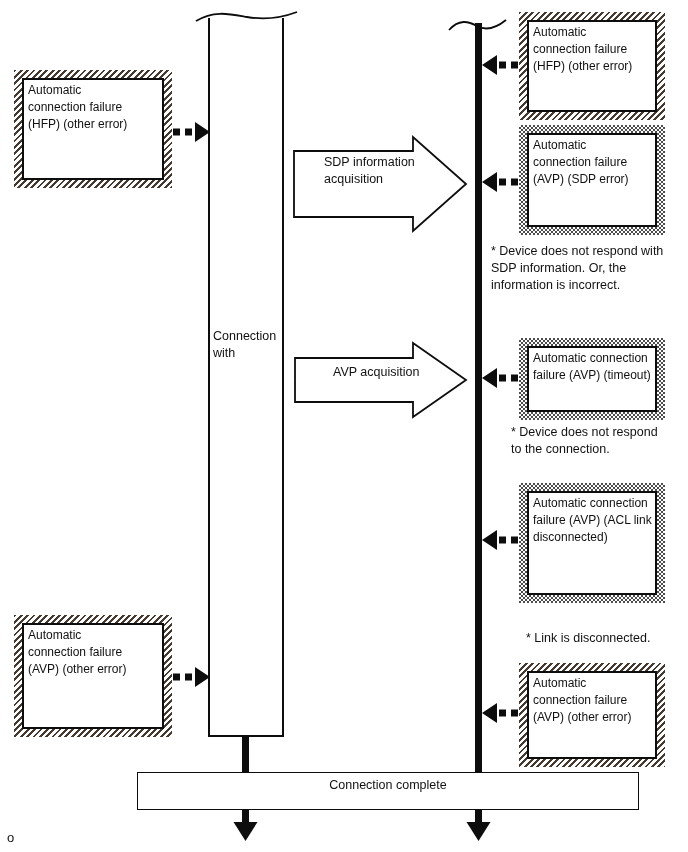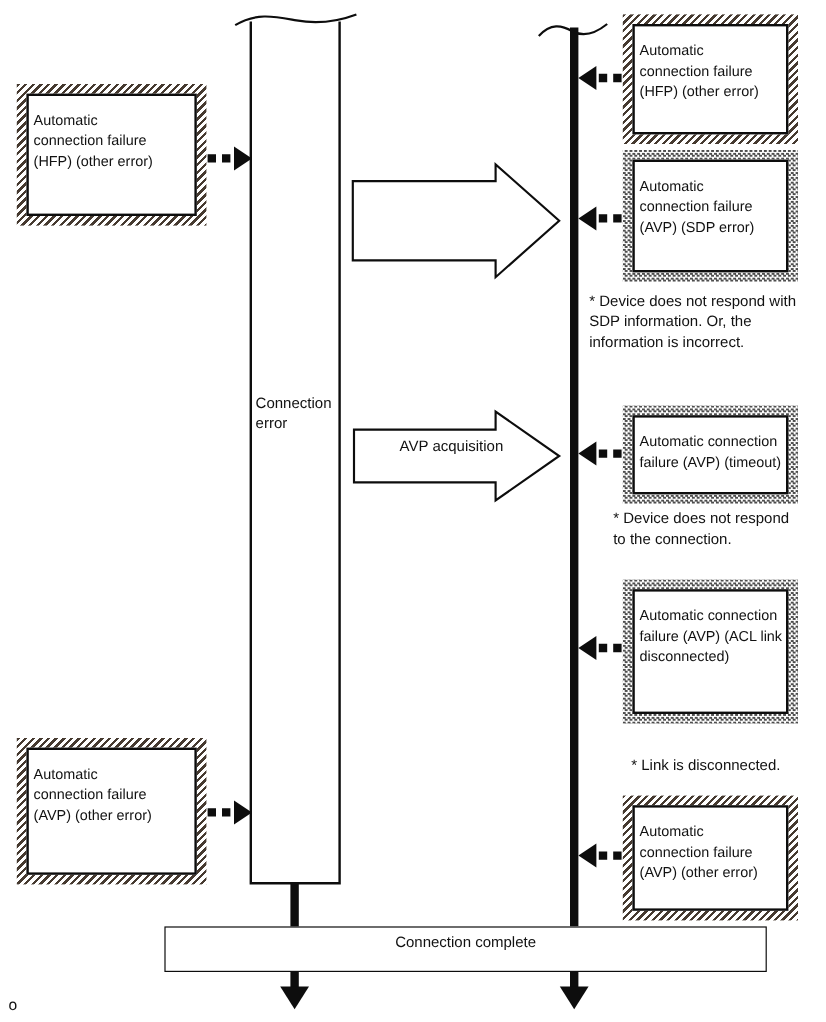--- a/index.html
+++ b/index.html
@@ -6,21 +6,21 @@
   #canvas{
     position:relative;width:688px;height:852px;background:#ffffff;
     font-family:"Liberation Sans", sans-serif;color:#111111;overflow:hidden;
   }
   #lines{position:absolute;left:0;top:0;width:688px;height:852px;}
   .pbox{position:absolute;box-sizing:border-box;padding:8px;}
   .hatch{background:repeating-linear-gradient(135deg,#463a30 0 2px,#ffffff 2px 4.5px);}
   .checker{background:conic-gradient(#4d4d4d 0 25%,#ffffff 0 50%,#4d4d4d 0 75%,#ffffff 0) 0 0 / 4px 4px;}
   .pbox .inner{
     height:100%;box-sizing:border-box;background:#ffffff;border:2px solid #0d0d0d;
-    padding:12px 4px;font-size:12px;line-height:17px;white-space:pre;
+    padding:2px 4px;font-size:12px;line-height:17px;white-space:pre;
   }
   .note{position:absolute;font-size:12.5px;line-height:17px;white-space:pre;}
   .lbl{position:absolute;font-size:12.5px;line-height:17px;white-space:pre;}
   #complete-box{
     position:absolute;left:137px;top:772px;width:502px;height:38px;box-sizing:border-box;
     background:#ffffff;border:1.5px solid #0d0d0d;text-align:center;
     font-size:12.5px;padding-top:5px;
   }
   #page-marker{position:absolute;left:7px;top:830px;font-size:13px;}
 </style>
@@ -77,22 +77,24 @@
       <line x1="245.5" y1="810" x2="245.5" y2="824" stroke="#0d0d0d" stroke-width="7"></line>
       <polygon points="233.5,822 257.5,822 245.5,841" fill="#0d0d0d"></polygon>
     </g>
     <g>
       <line x1="478.5" y1="810" x2="478.5" y2="824" stroke="#0d0d0d" stroke-width="7"></line>
       <polygon points="466.5,822 490.5,822 478.5,841" fill="#0d0d0d"></polygon>
     </g>
   </svg>
 
   <div class="lbl" style="left:213px;top:328px;">Connection
-error</div>
+with</div>
 
+  <div class="lbl" style="left:324px;top:154px;">SDP information
+acquisition</div>
   <div class="lbl" style="left:333px;top:364px;">AVP acquisition</div>
 
   <div class="pbox hatch" style="left:14px;top:70px;width:158px;height:118px;">
     <div class="inner">Automatic
 connection failure
 (HFP) (other error)</div>
   </div>
   <div class="pbox hatch" style="left:14px;top:615px;width:158px;height:122px;">
     <div class="inner">Automatic
 connection failure

